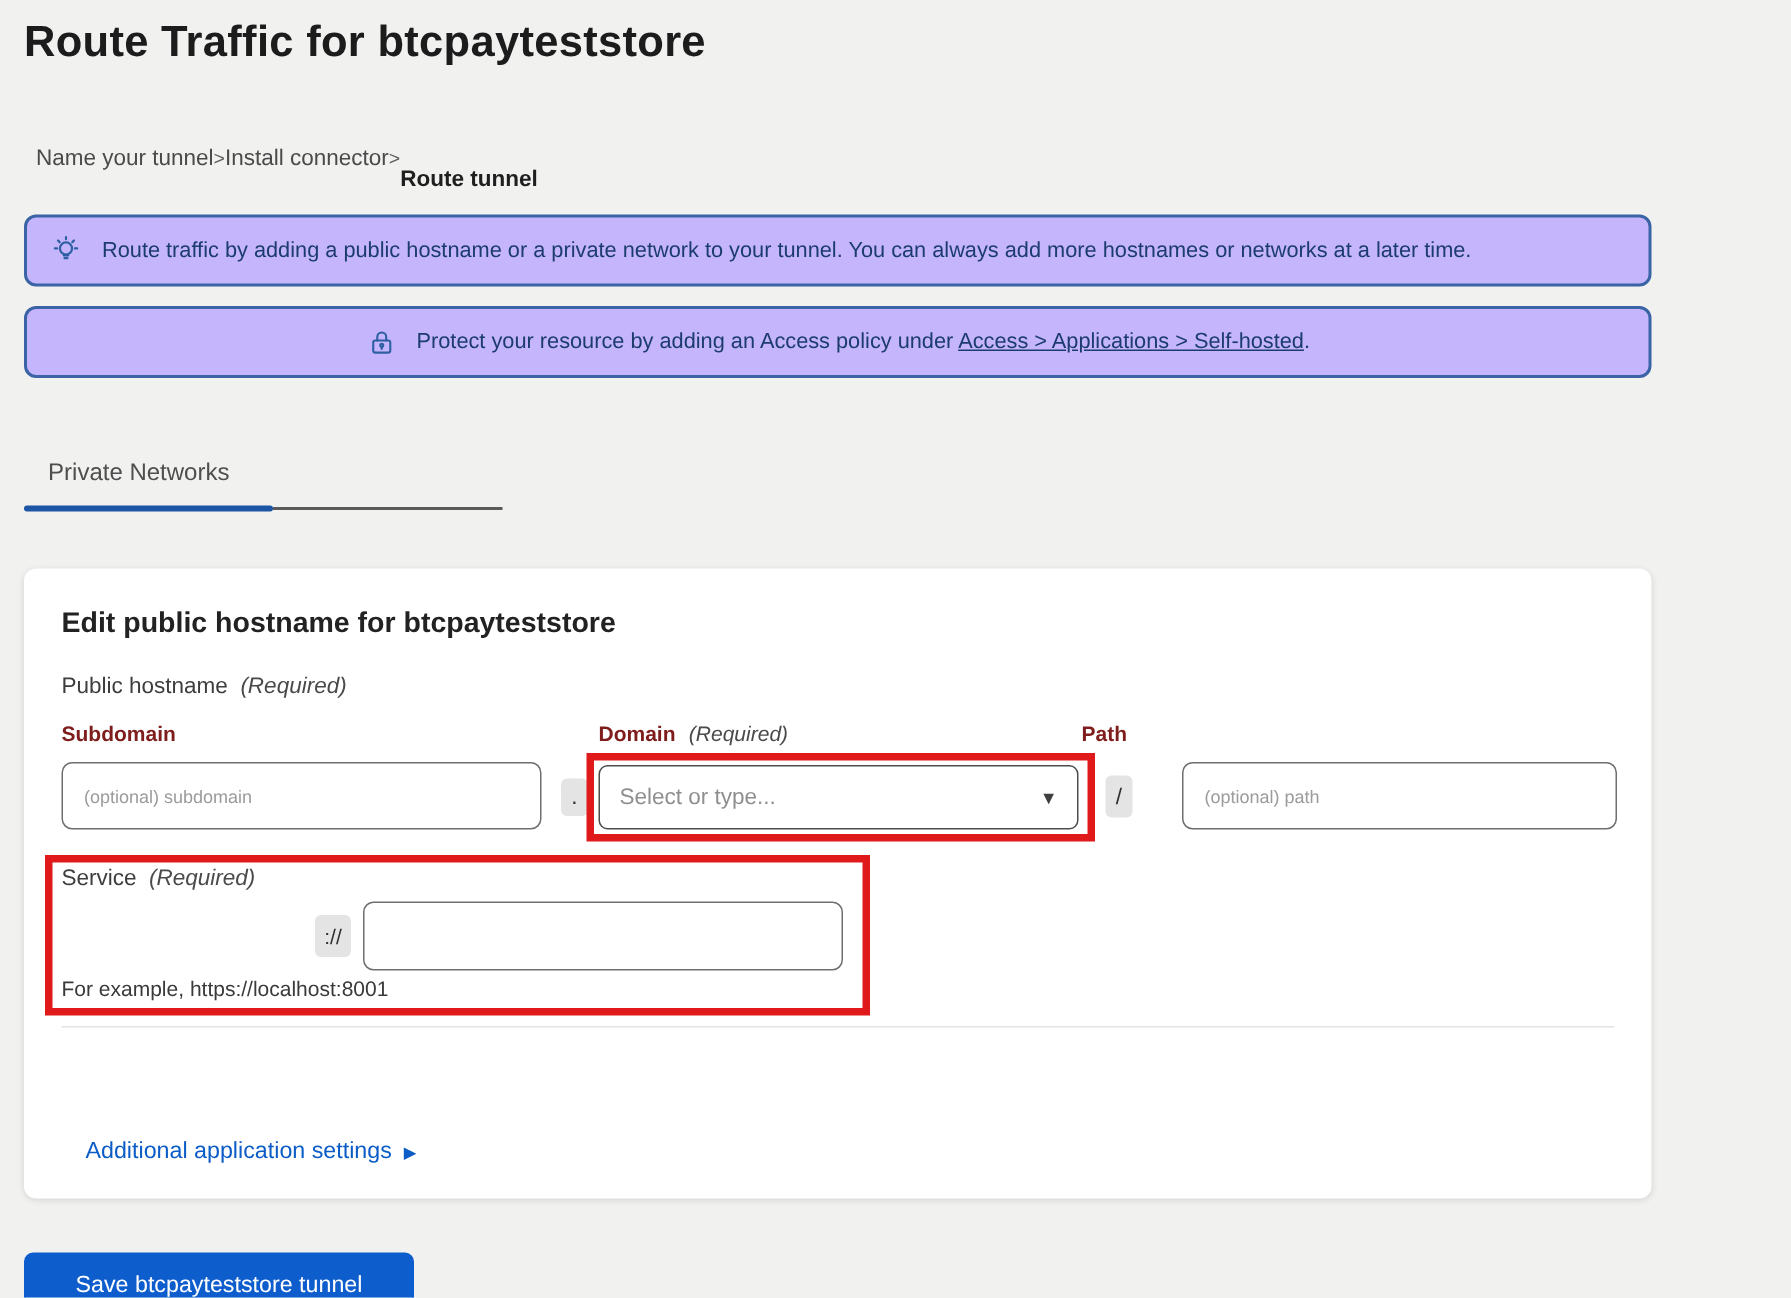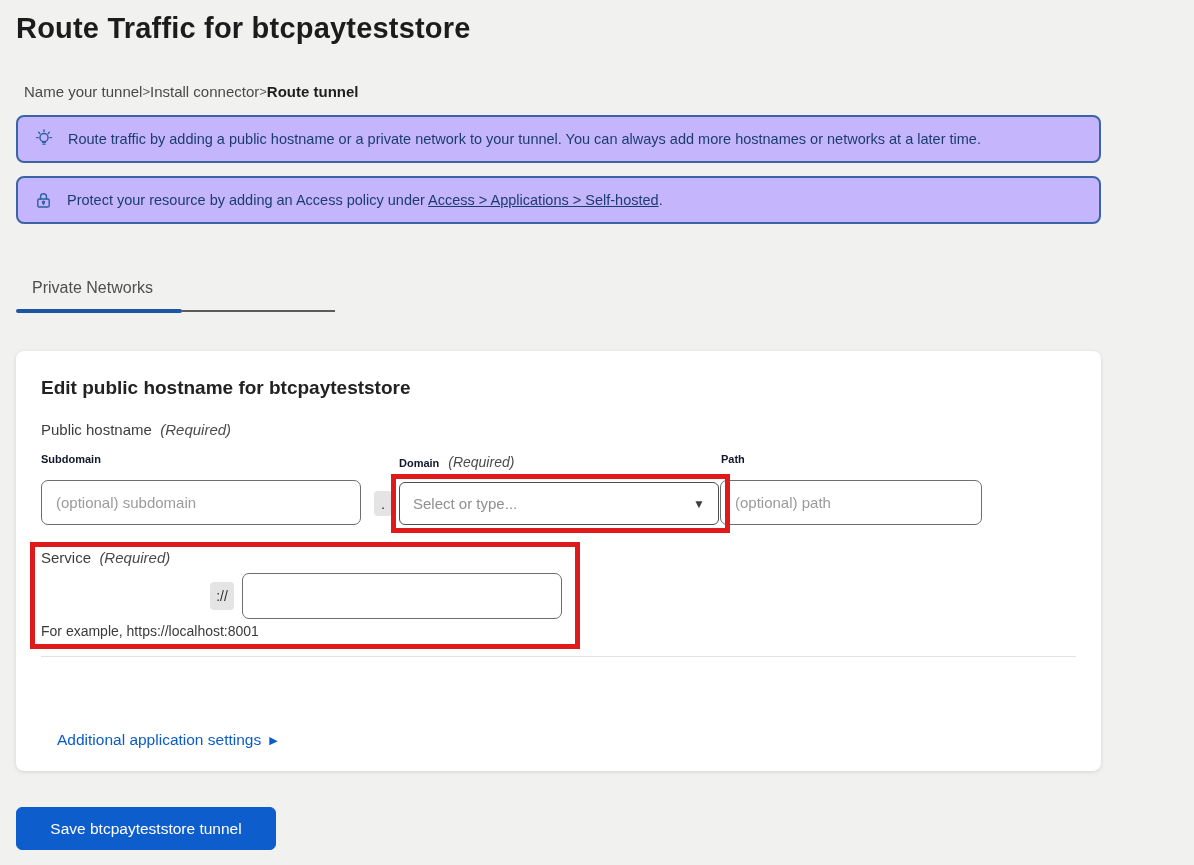--- a/index.html
+++ b/index.html
@@ -20,38 +20,38 @@
   }
   
   .breadcrumb {
     margin: 38px 0 0 24px;
     font-size: 15px;
     color: #4a4a4a;
     display: flex;
     align-items: center;
   }
   .crumb { color: #4a4a4a; }
-  .crumb.active { font-weight: bold; color: #1f1f1f; }
+  .crumb.active { font-weight: bold; color: #1f1f1f; margin-top: 28px; }
   .crumb-sep { color: #5f5f5f; font-size: 13px; }
   
   .banner {
     width: 1085px;
     margin: 15px 0 0 16px;
     height: 48px;
     background: #c4b5fd;
     border: 2px solid #3a64a5;
     border-radius: 8px;
     display: flex;
     align-items: center;
     gap: 13px;
     padding: 0 15px;
     font-size: 14.5px;
     color: #1d3c6e;
   }
-  .banner + .banner { margin-top: 13px; }
+  .banner + .banner { margin-top: 13px; justify-content: center; }
   .banner .icn { flex: 0 0 auto; display: flex; align-items: center; }
   .banner a {
     color: #1d3c6e;
     text-decoration: underline;
     cursor: pointer;
   }
   
   .tabrow { display: flex; margin: 55px 0 0 16px; }
   .tab { text-align: center; font-size: 16px; padding-bottom: 12px; cursor: pointer; }
   .tab-active { width: 166px; color: #0b5fc2; font-weight: bold; }
@@ -66,26 +66,26 @@
     height: 420px;
     margin: 38px 0 0 16px;
     background: #ffffff;
     border-radius: 8px;
     box-shadow: 0 1px 4px rgba(0,0,0,.12);
   }
   .abs { position: absolute; }
   .card-heading { left: 25px; top: 26px; font-size: 19px; font-weight: bold; color: #222; }
   .group-label { left: 25px; top: 70px; font-size: 15px; color: #3d3d3d; }
   .req { font-style: italic; color: #4a4a4a; }
-  .field-label { font-size: 11px; font-weight: bold; color: #0f172a; }
+  .field-label { font-size: 14px; font-weight: bold; color: #7f1d1d; }
   .txt-input {
     height: 45px;
     border: 1px solid #6e6e6e;
     border-radius: 7px;
-    font-size: 15px;
+    font-size: 12px;
     font-family: "Liberation Sans", sans-serif;
     color: #333;
     padding: 0 14px;
     background: #fff;
     outline: none;
   }
   .txt-input::placeholder { color: #9b9b9b; opacity: 1; }
   .chip {
     background: #e4e4e4;
     color: #2f2f2f;
@@ -206,21 +206,21 @@
   <div class="abs chip" style="left:358px; top:140px; width:18px; height:25px;">.</div>
 
   <div class="abs red-box" style="left:375px; top:123px; width:339px; height:59px;"></div>
   <div class="abs select-box" style="left:383px; top:131px; width:320px; height:43px; border:1px solid #4d4d4d;">
     <span class="select-placeholder">Select or type...</span>
     <span class="caret-solid">▼</span>
   </div>
 
   <div class="abs chip" style="left:721px; top:138px; width:18px; height:28px;">/</div>
 
-  <input class="abs txt-input" style="left: 704px; top: 129px; width: 262px;" placeholder="(optional) path">
+  <input class="abs txt-input" style="left: 772px; top: 129px; width: 290px;" placeholder="(optional) path">
 
   <div class="abs red-box" style="left:14px; top:191px; width:550px; height:107px;"></div>
 
   <div class="abs" style="left:25px; top:198px; font-size:15px; color:#3d3d3d;">
     <span>Service</span>&nbsp;&nbsp;<span class="req">(Required)</span>
   </div>
 
 
   <div class="abs chip" style="left:194px; top:231px; width:24px; height:28px; font-size:14px;">://</div>
 

